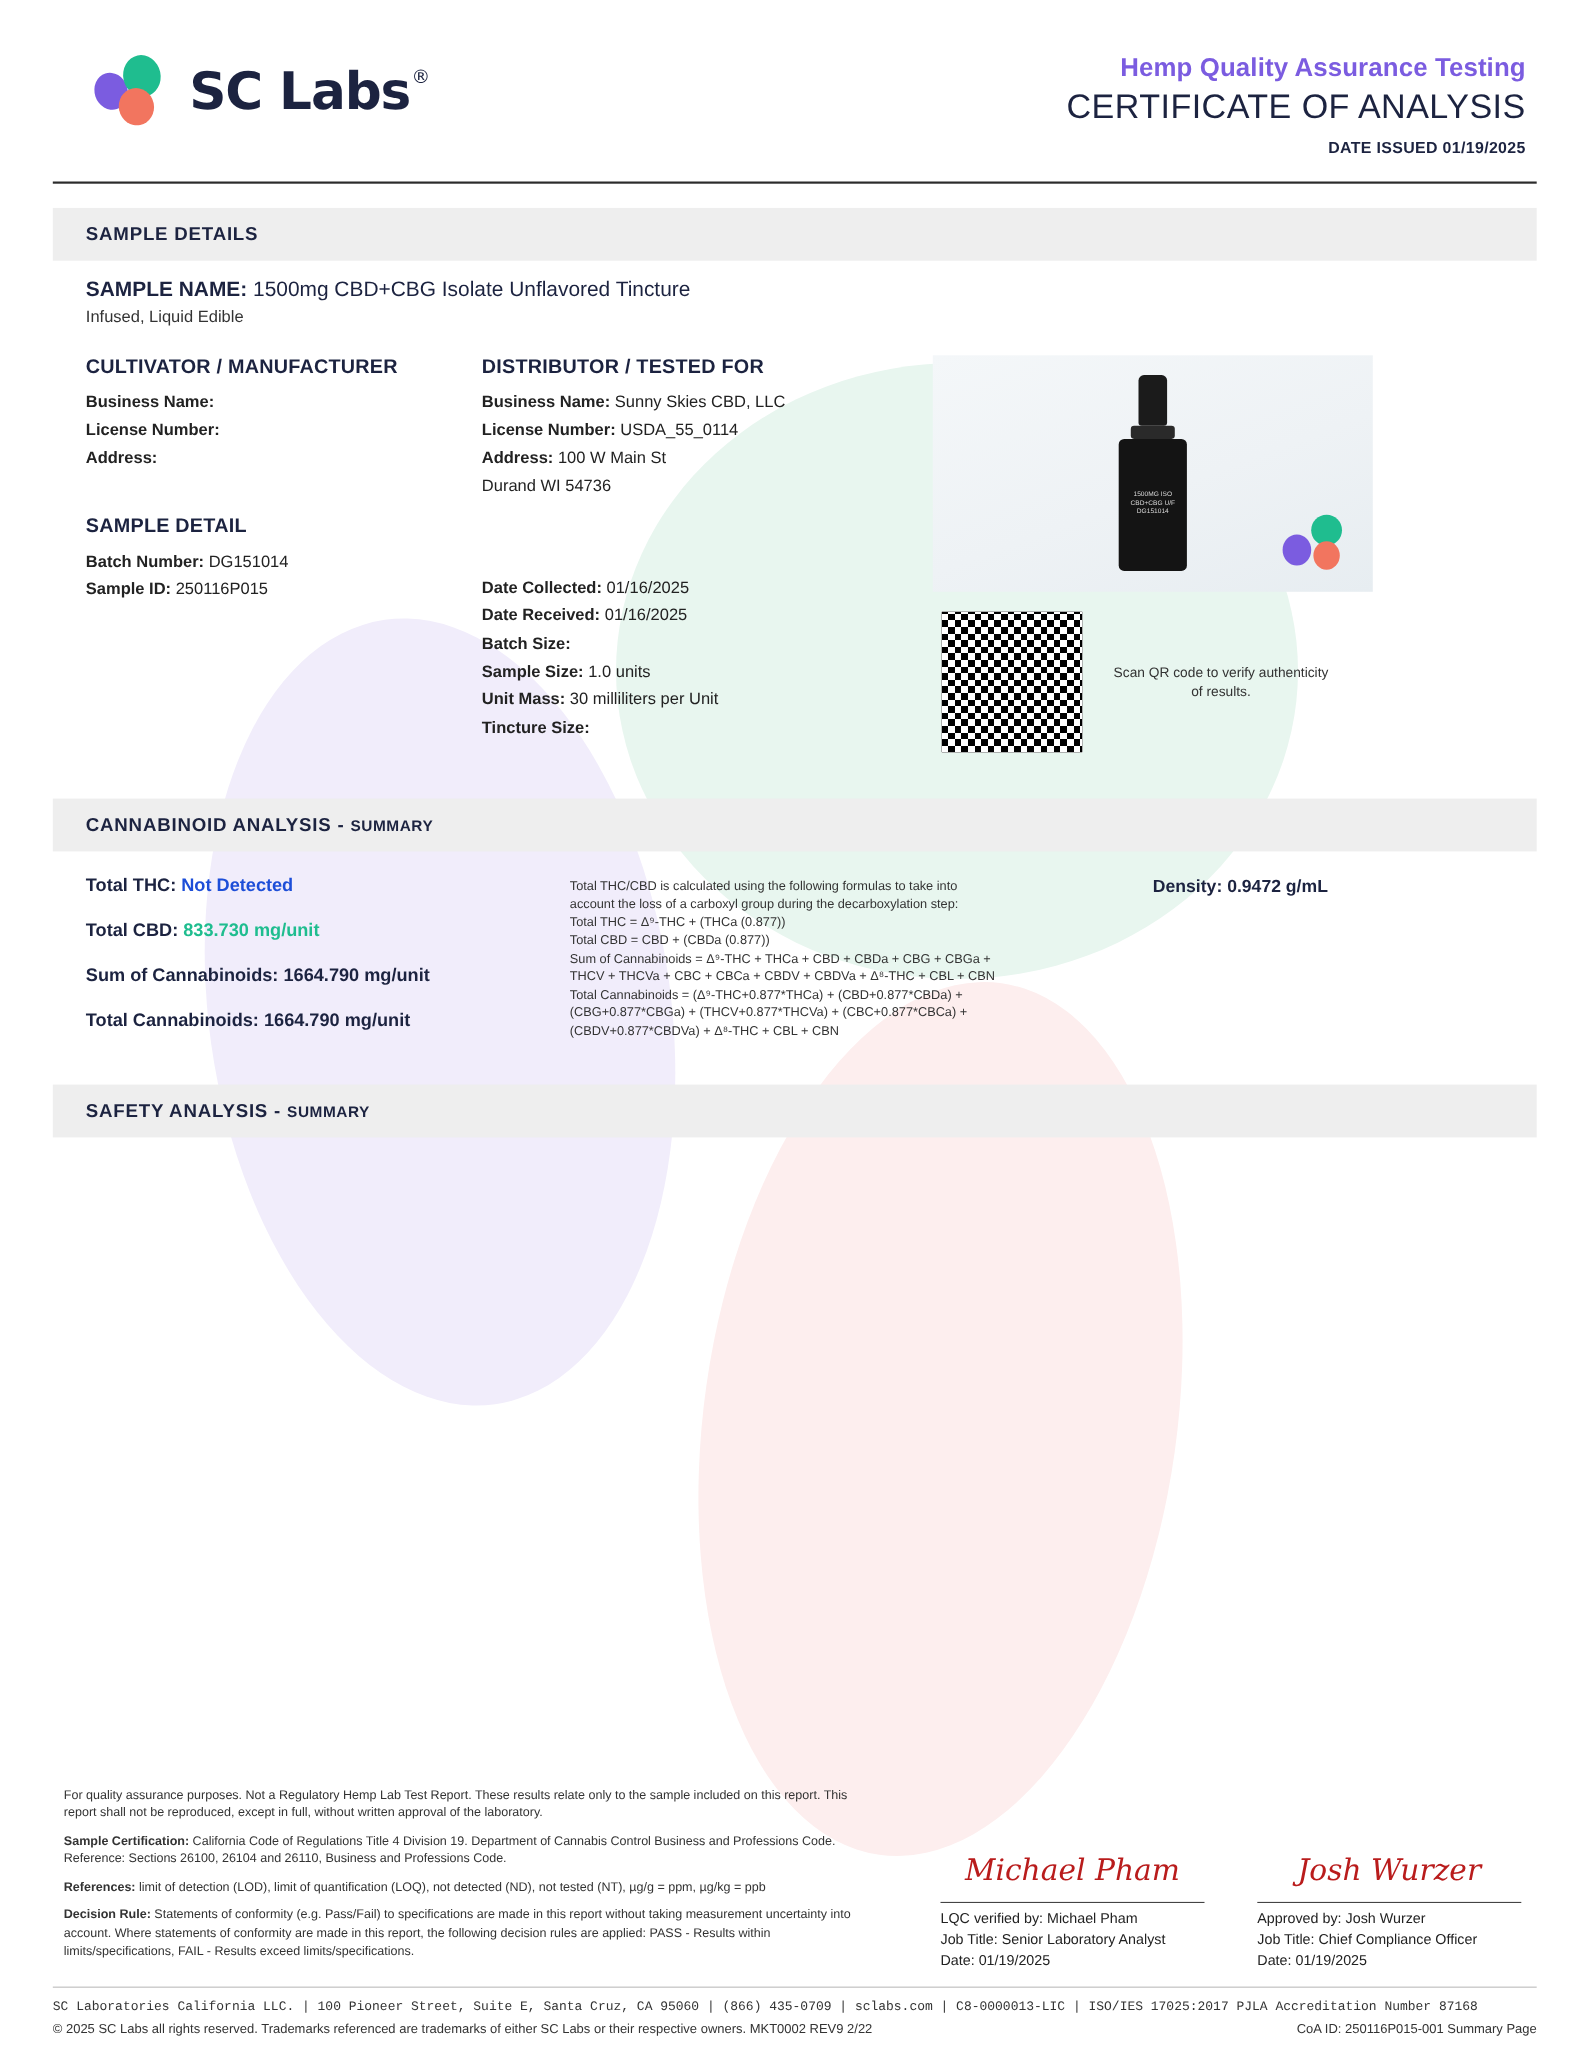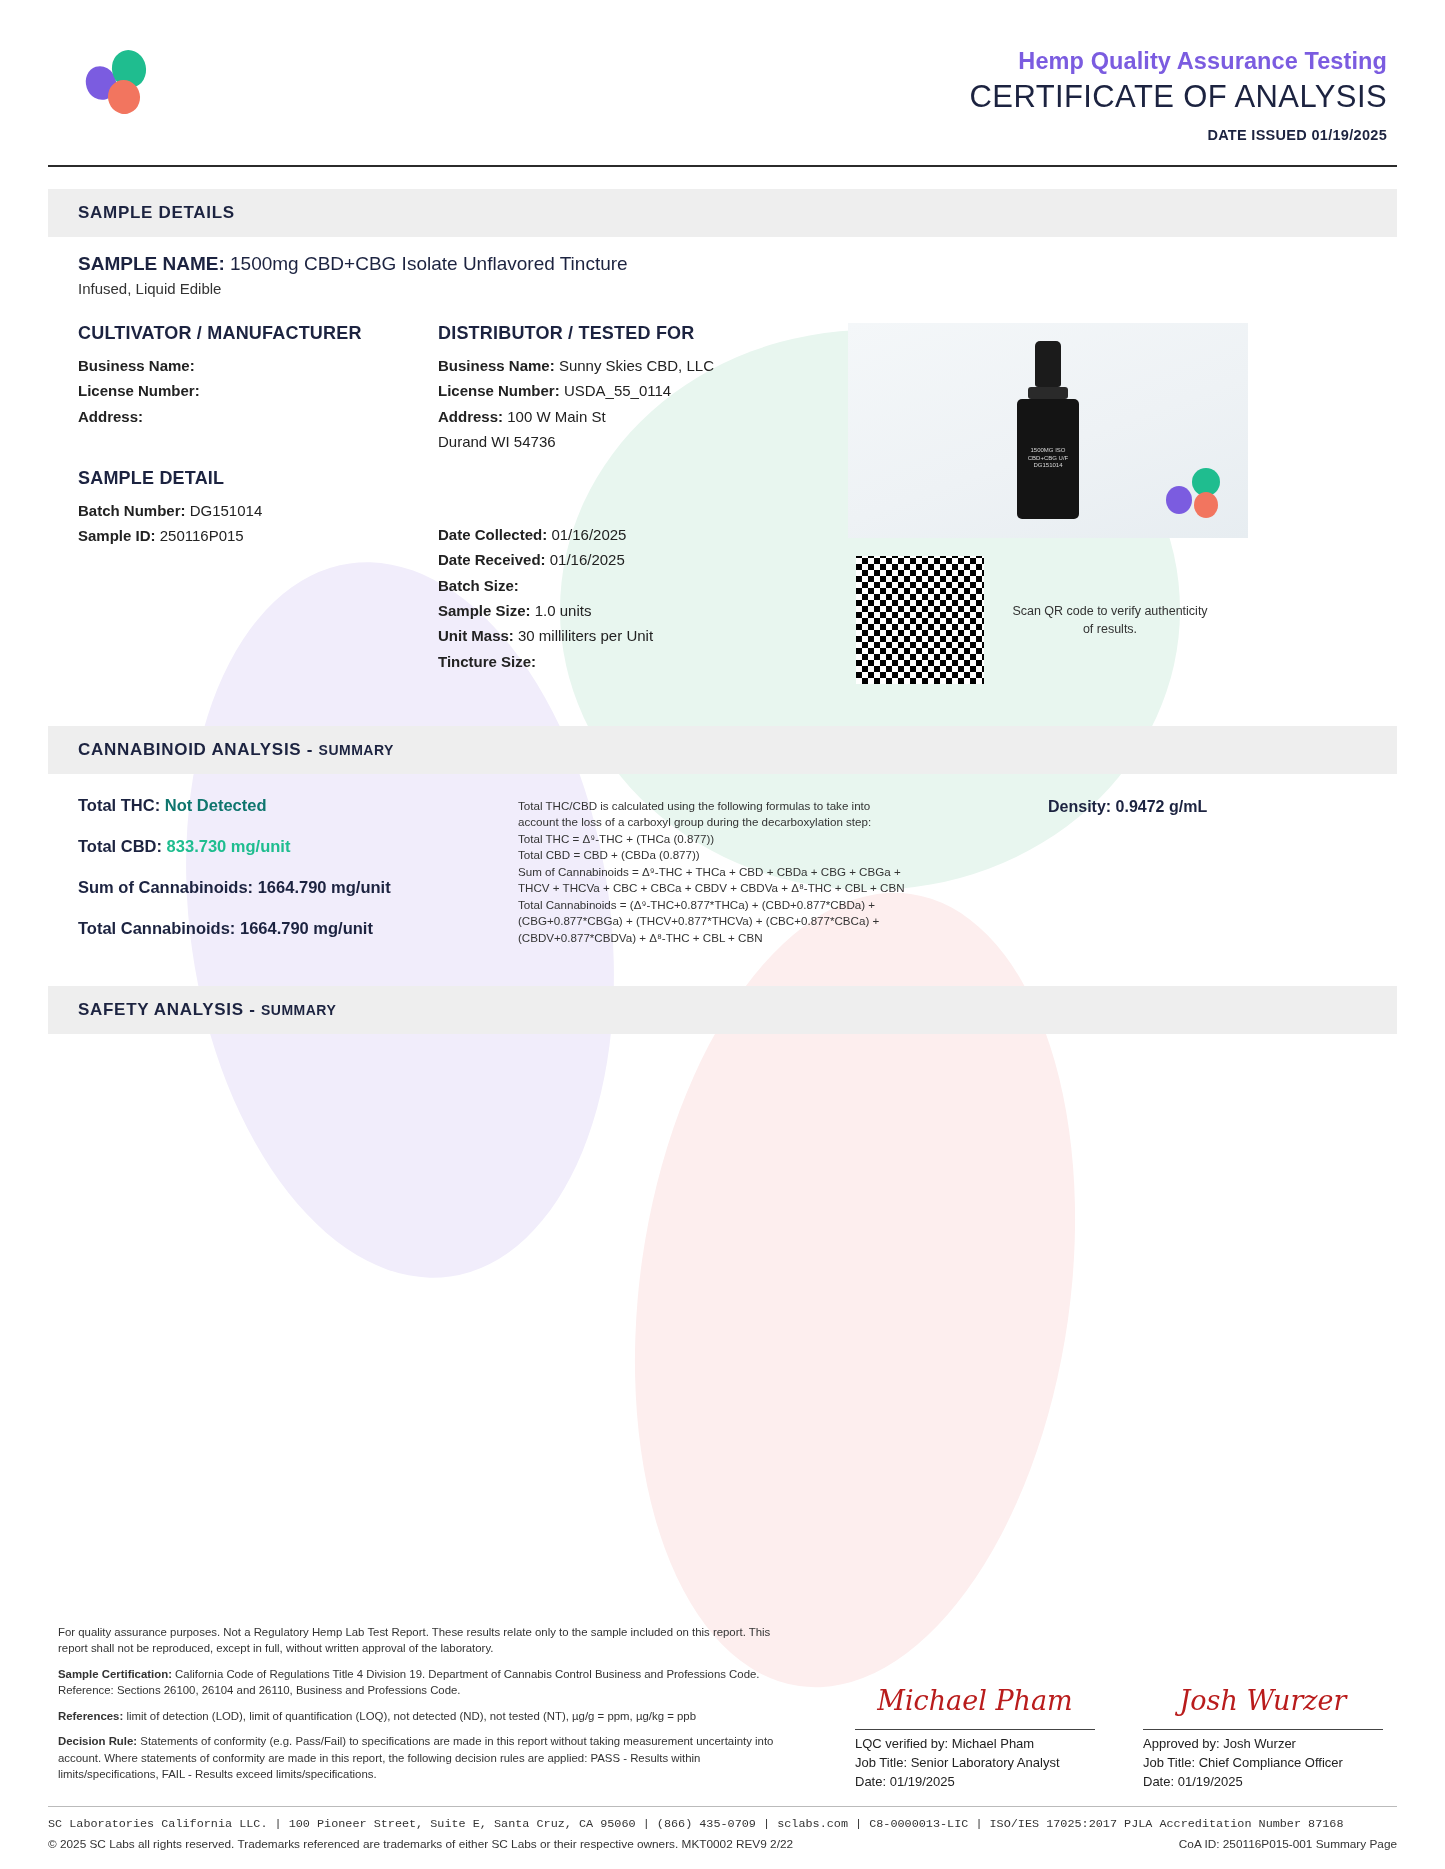--- a/index.html
+++ b/index.html
@@ -134,21 +134,21 @@
       repeating-linear-gradient(0deg,#000 0 6px,#fff 6px 12px);
     background-blend-mode: difference;
     background-color:#fff;
   }
   .qr-caption { font-size: 12.5px; color:#333; text-align:center; line-height:1.45; width: 200px;}
 
   
   .canna-body { display: flex; padding: 22px 30px 26px 30px; }
   .canna-left { width: 440px; }
   .canna-left .line { font-size: 16.5px; font-weight: bold; color: #1c2340; margin-bottom: 22px; }
-  .nd { color: #0f766e; }
+  .nd { color: #1d4ed8; }
   .cbd-val { color: #1fbd8f; }
   .canna-mid { width: 520px; font-size: 11.6px; color:#333; line-height: 1.42; padding-top: 2px;}
   .canna-right { flex: 1; font-size: 16px; font-weight: bold; color:#1c2340; padding-top: 2px; padding-left: 10px;}
 
   
   .safety-body { padding: 22px 30px 0 38px; }
   .safety-line { font-size: 16.5px; font-weight: bold; color:#1c2340; display:flex; align-items:center; gap:7px;}
   .pass {
     color: #1fbd8f; display:inline-flex; align-items:center; gap:4px; font-weight:bold;
   }
@@ -188,20 +188,23 @@
 <div class="blob blob-pink"></div>
 
 <div class="page">
 
   <div class="header">
     <div class="logo-wrap">
       <div class="logo-mark">
         <i class="lm1"></i>
           <i class="lm2"></i>
           <i class="lm3"></i>
+      </div>
+      <div class="logo-text">
+        <span>SC Labs</span><sup>®</sup>
       </div>
     </div>
     <div class="header-right">
       <div class="hqat">Hemp Quality Assurance Testing</div>
       <div class="coa-title">CERTIFICATE OF ANALYSIS</div>
       <div class="date-issued">DATE ISSUED 01/19/2025</div>
     </div>
   </div>
   <div class="rule"></div>
 

